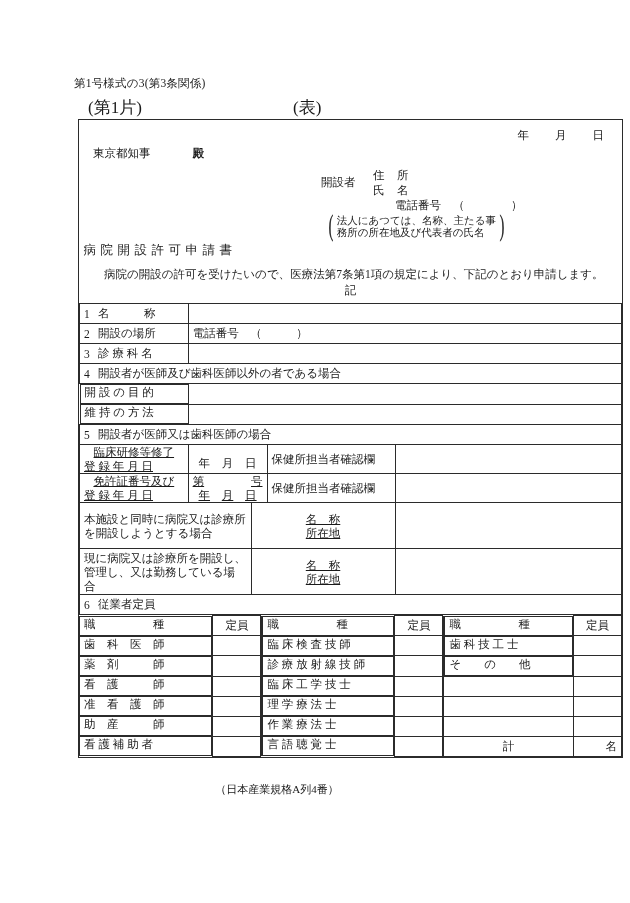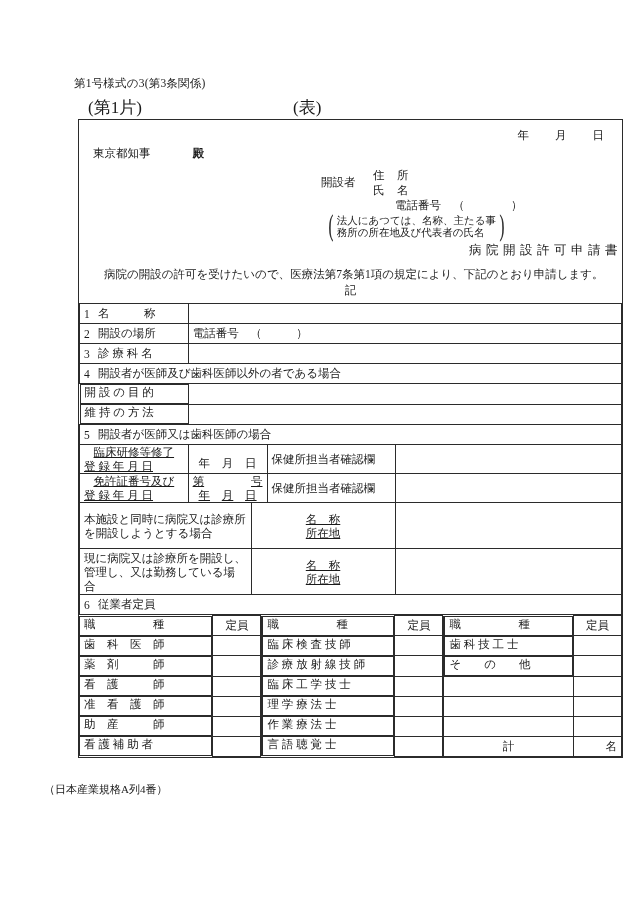--- a/index.html
+++ b/index.html
@@ -115,21 +115,21 @@
     font-family: "DejaVu Serif", serif;
     transform: scaleX(0.55);
     display: inline-block;
     color: #333;
   }
   .note-brace .txt { display: inline-block; }
 
   .doc-title {
     position: absolute;
     left: 0; right: 0; top: 122px;
-    text-align: right;
+    text-align: left;
     font-size: 12.5px;
     letter-spacing: 4.5px;
     text-indent: 4.5px;
   }
 
   .lede {
     padding: 6px 16px 0 14px;
     font-size: 11.5px;
     line-height: 16px;
     text-indent: 11px;
@@ -191,23 +191,22 @@
     line-height: 14px;
     font-size: 11.5px;
     text-decoration: underline;
   }
   .thickL { border-left-width: 2px !important; }
 
   .footer-note {
     position: absolute;
     left: 0; top: 768px;
     width: 554px;
-    text-align: left;
+    text-align: center;
     font-size: 11px;
-    margin-left: 44px;
   }
 </style>
 </head>
 <body>
 
 <div class="page">
 
   <div class="form-id">第1号様式の3(第3条関係)</div>
 
   <div class="sheet-line">

